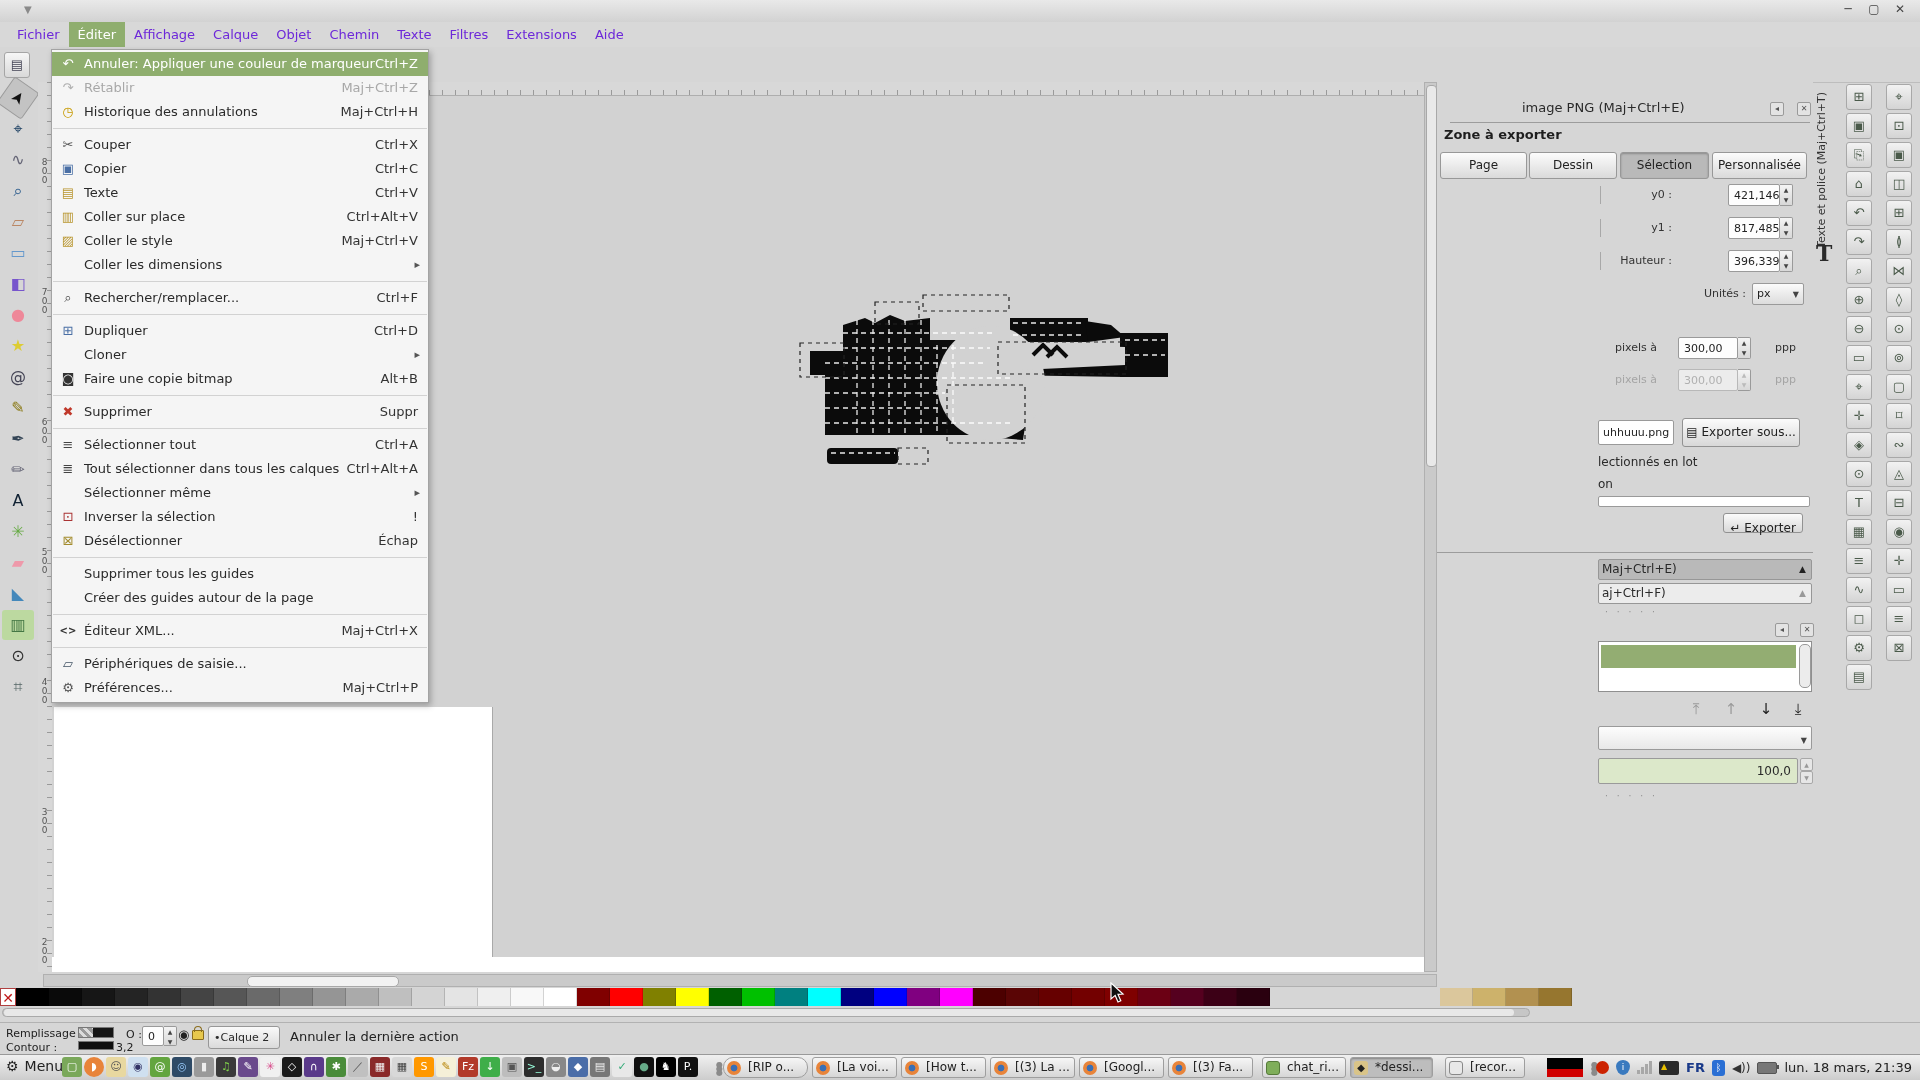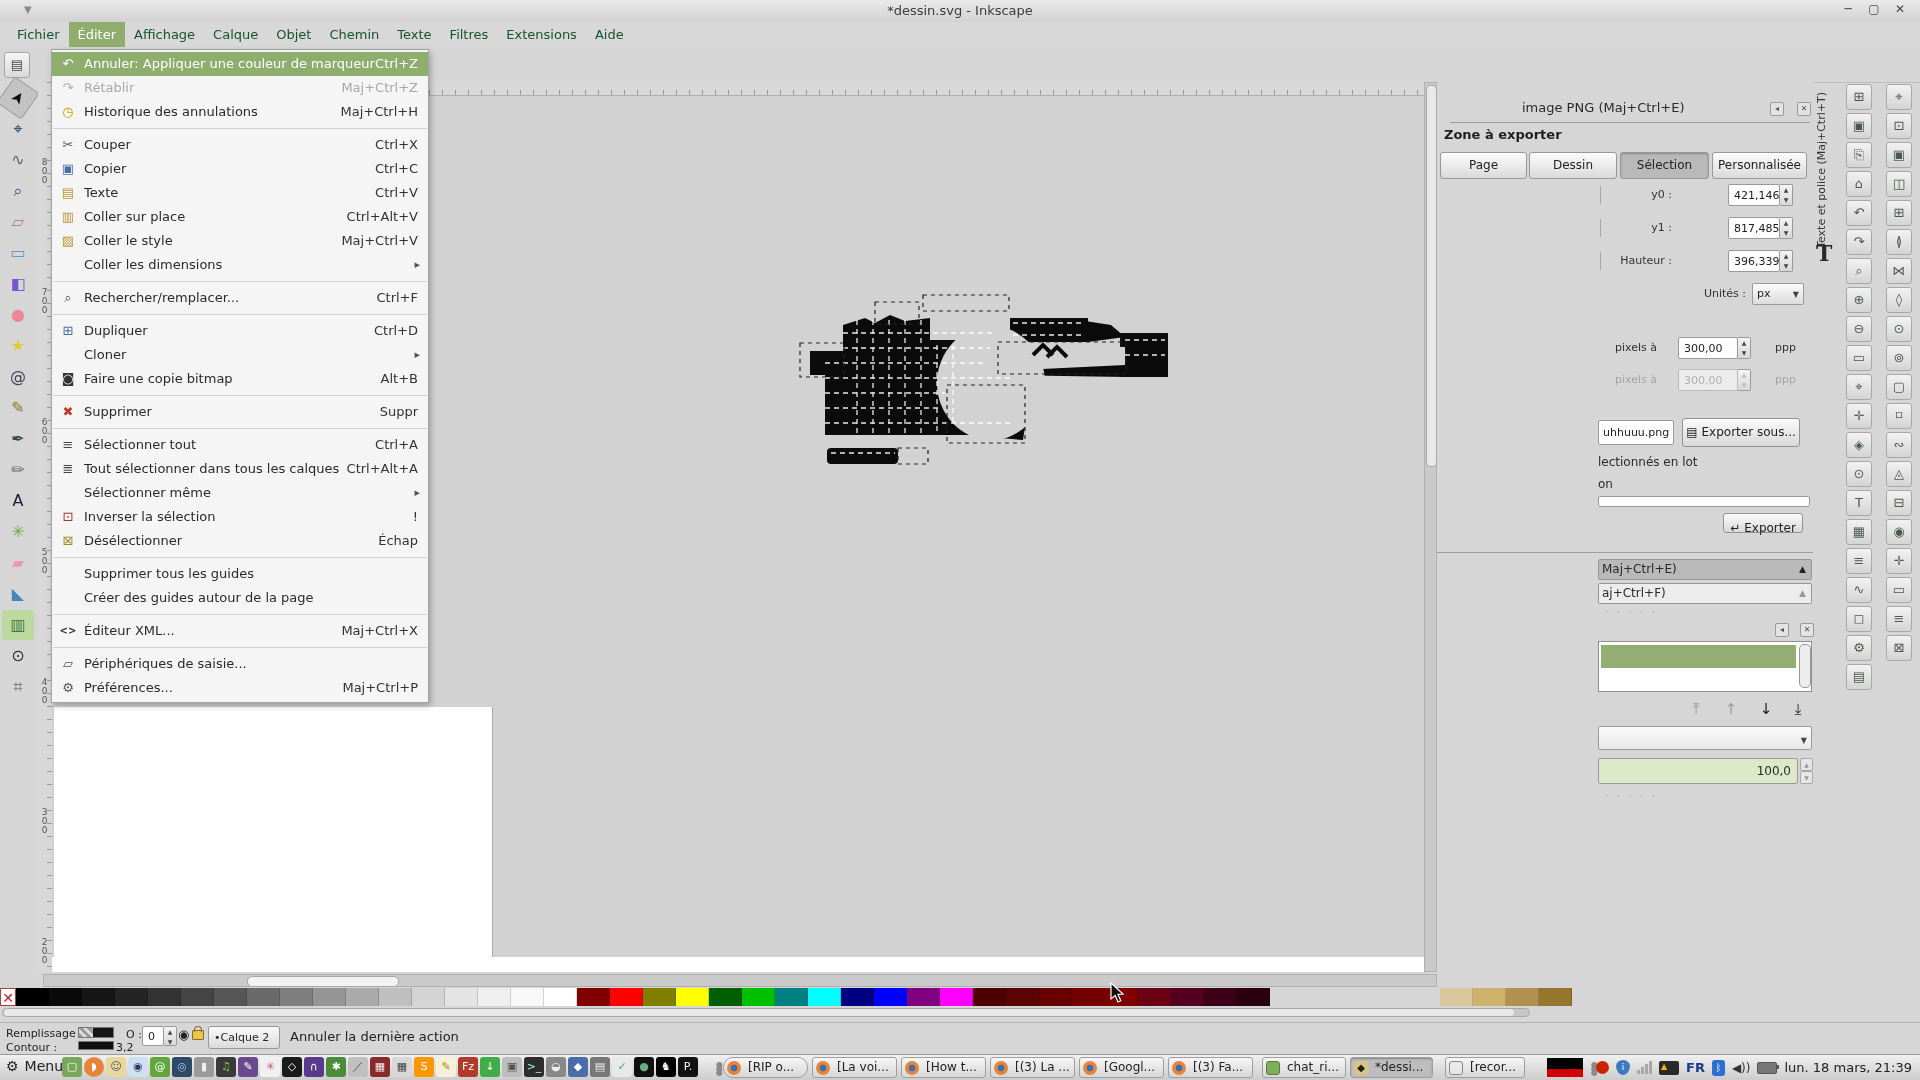--- a/index.html
+++ b/index.html
@@ -11,21 +11,21 @@
   
   .titlebar{left:0;top:0;width:1920px;height:22px;background:linear-gradient(#e9e9e9,#d2d2d2);
             border-bottom:1px solid #b3b3b3;}
   .titlebar .title{position:absolute;left:0;right:0;top:3px;text-align:center;font-size:13px;color:#3c3c3c;}
   .titlebar .caret{position:absolute;left:24px;top:4px;color:#8a8a8a;font-size:10px;}
   .winbtns{position:absolute;right:12px;top:2px;display:flex;gap:10px;color:#444;font-size:12px;}
   .winbtns span{width:16px;text-align:center;cursor:default;}
 
   
   .menubar{left:0;top:22px;width:1920px;height:25px;background:#d8d8d8;display:flex;align-items:stretch;padding-left:8px;box-sizing:border-box;}
-  .menubar .mitem{padding:0 9px;line-height:25px;font-size:13px;color:#14532d;}
+  .menubar .mitem{padding:0 9px;line-height:25px;font-size:13px;color:#6d28d9;}
   .menubar .mitem.active{background:#8fae6e;color:#fff;}
 
   
   .optbar{left:0;top:47px;width:1920px;height:35px;background:#d6d6d6;border-bottom:1px solid #bdbdbd;}
   .spinbox{position:absolute;height:22px;background:#fdfdfd;border:1px solid #9a9a9a;border-radius:2px;
            font-size:11px;line-height:22px;padding-left:5px;box-sizing:border-box;color:#222;}
   .spinner{position:absolute;width:13px;height:22px;border:1px solid #9a9a9a;border-left:none;border-radius:0 2px 2px 0;
            background:linear-gradient(#f4f4f4,#d8d8d8);font-size:6px;color:#444;text-align:center;line-height:10px;box-sizing:border-box;}
   .flabel{position:absolute;font-size:11px;color:#333;top:61px;}
   .dropdown{position:absolute;height:22px;background:linear-gradient(#fbfbfb,#dcdcdc);border:1px solid #9a9a9a;border-radius:2px;
@@ -167,21 +167,20 @@
   
   .cursor{z-index:60;}
 </style>
 </head>
 <body>
 
 <div class="screen">
 
   <div class="abs titlebar">
     <span class="caret">▼</span>
-    <div class="title">*dessin.svg - Inkscape</div>
     <div class="winbtns">
       <span>─</span>
       <span>▢</span>
       <span>✕</span>
     </div>
   </div>
 
   <div class="abs menubar" id="menubar">
       <div class="mitem">Fichier</div>
       <div class="mitem active">Éditer</div>

